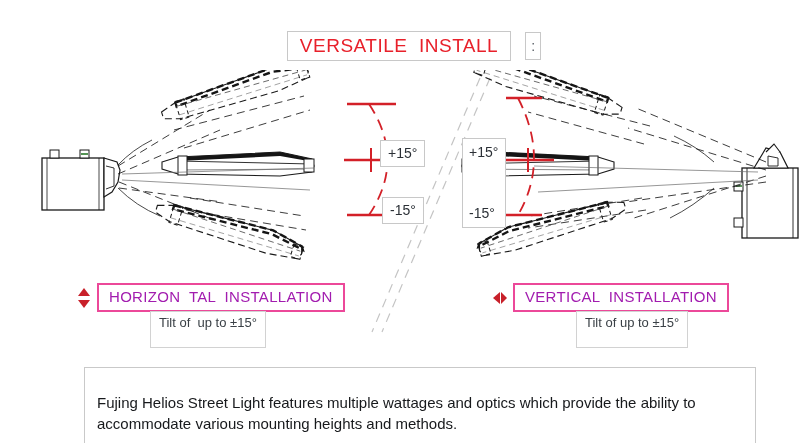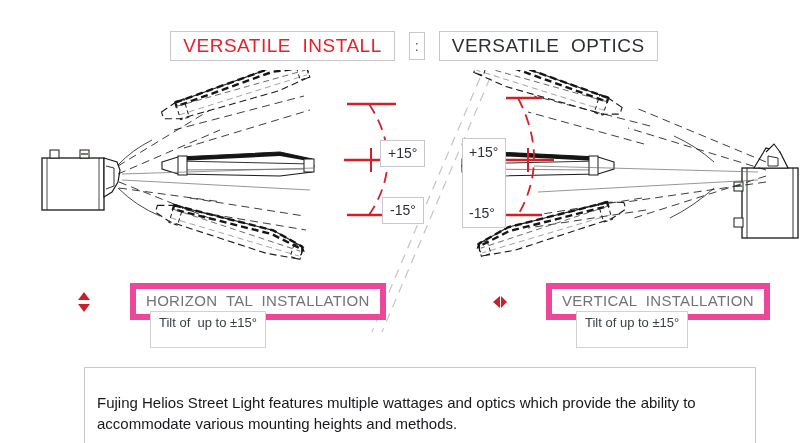--- a/index.html
+++ b/index.html
@@ -109,29 +109,28 @@
     position: absolute;
     top: 283px;
     display: flex;
     align-items: center;
     gap: 5px;
   }
   #caption-left  { left: 62px; }
   #caption-right { left: 478px; }
 
   .caption-box {
-    border: 6px solid #ec4899;
-    background: #ffffff;
-    color: #737373;
+    border: 2px solid #ec4899;
+    background: #ffffff;
+    color: #a21caf;
     font-size: 15px;
     letter-spacing: 0.3px;
     padding: 3px 10px 4px 10px;
     white-space: pre;
     line-height: 1.2;
-    margin-left: 33px;
   }
   .arrow-icon { width: 16px; height: 22px; display: block; }
 
   .subcaption {
     position: absolute;
     top: 311px;
     border: 1px solid #d2d2d2;
     background: #ffffff;
     color: #3a4046;
     font-size: 13px;
@@ -158,21 +157,20 @@
   }
 </style>
 </head>
 <body>
 
 <div class="stage">
 
   <div class="header-row">
     <div class="title-box left">VERSATILE  INSTALL</div>
     <div class="title-sep">:</div>
-    <div class="title-box right">VERSATILE  OPTICS</div>
   </div>
 
   <div class="divider">
     <svg width="800" height="270" viewBox="0 0 800 270">
       <g stroke="#c4c4c4" stroke-width="1.2" stroke-dasharray="9 7" fill="none">
         <line x1="466" y1="8" x2="358" y2="262"></line>
         <line x1="476" y1="8" x2="368" y2="262"></line>
       </g>
     </svg>
   </div>

